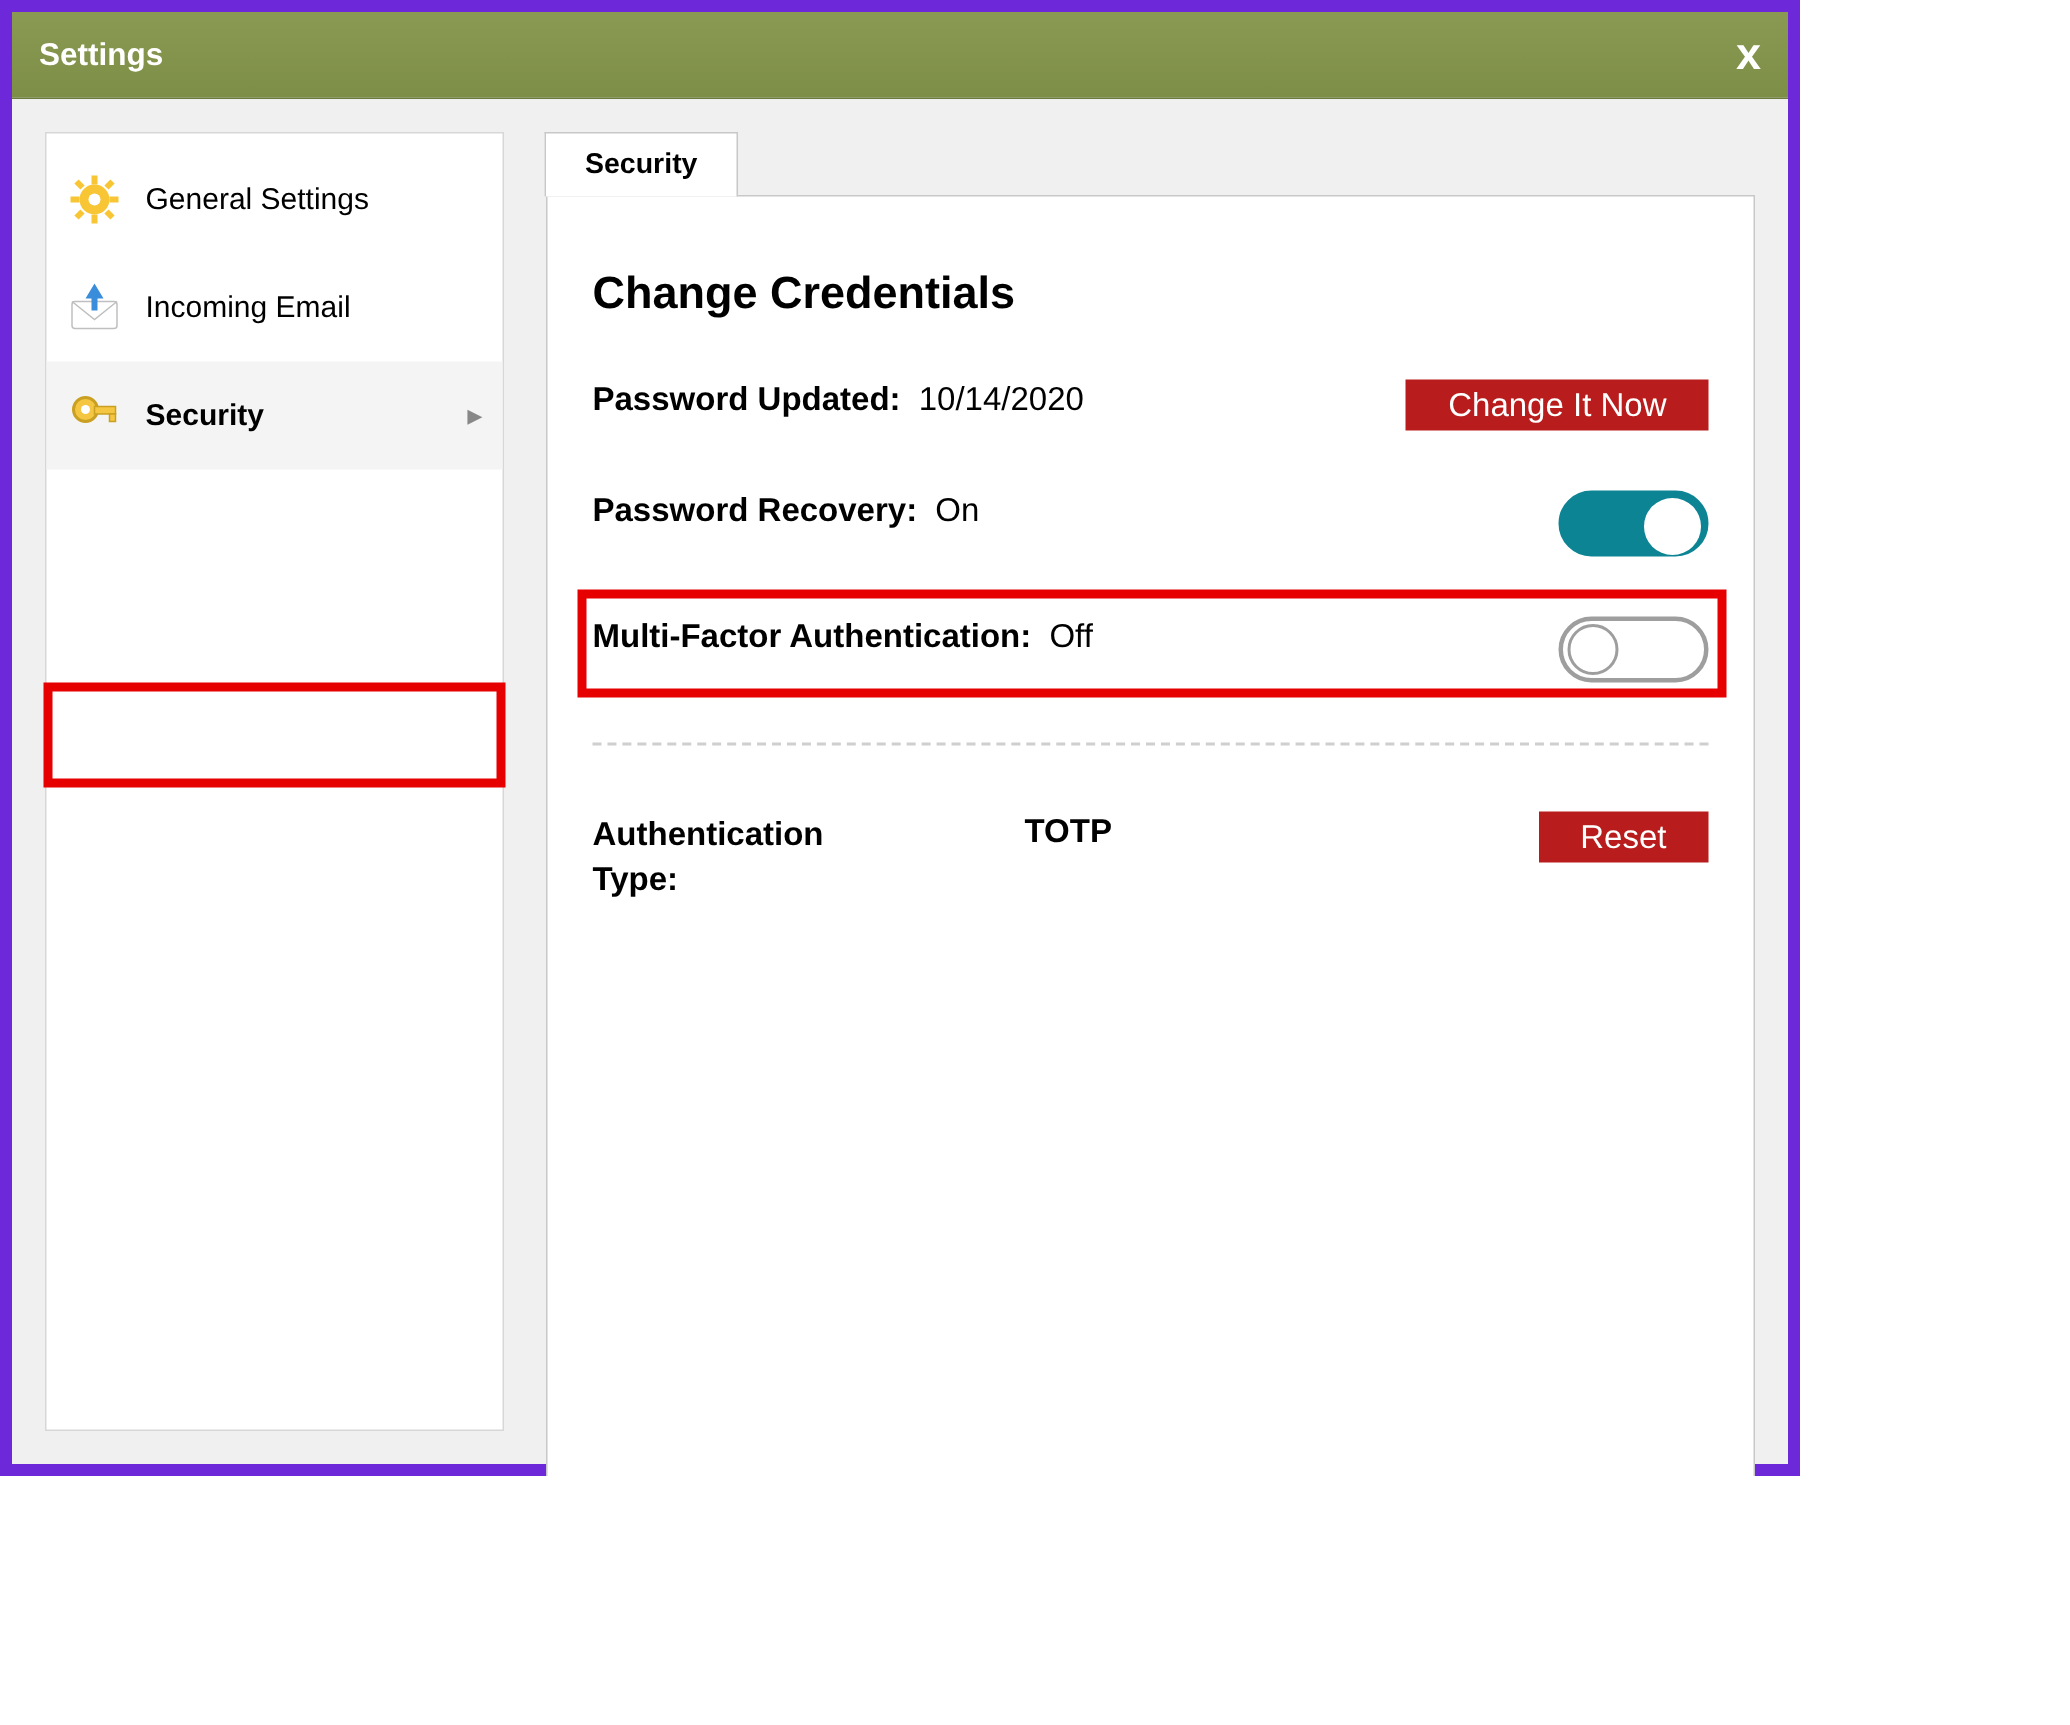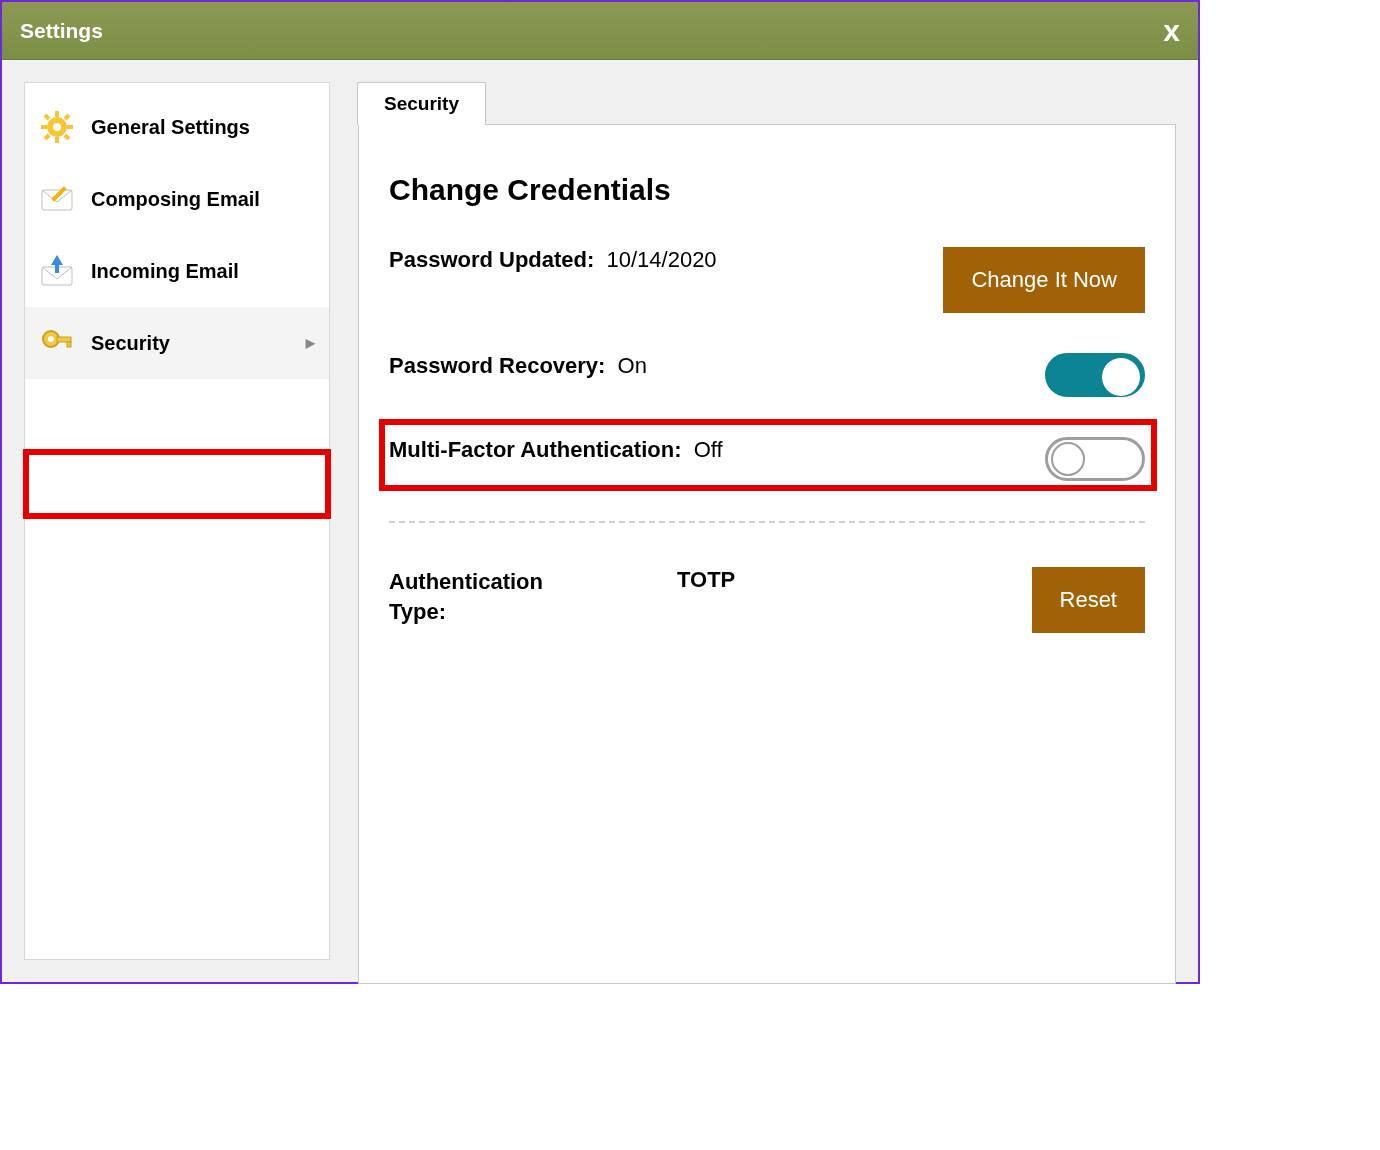--- a/index.html
+++ b/index.html
@@ -1,36 +1,36 @@
 <!DOCTYPE html>
 <html><head>
 <meta charset="utf-8">
 <style>
   * { box-sizing: border-box; }
   html, body { margin:0; padding:0; font-family: Verdana, Geneva, Tahoma, sans-serif; }
   .window {
-    width:1200px; height:984px; margin:0; border:2px solid #6d28d9;
+    width:1200px; height:984px; margin:0; border:8px solid #6d28d9;
     background:#f0f0f0; position:relative;
   }
   .titlebar {
     height:58px; background:linear-gradient(#8a9a52, #7d8e46);
     color:#fff; display:flex; align-items:center; justify-content:space-between;
     padding:0 18px; font-weight:bold; font-size:21px;
     border-bottom:1px solid #6a7a38;
   }
   .titlebar .title { }
   .titlebar .close-x { font-size:30px; font-weight:bold; cursor:pointer; line-height:1; }
   .body-area { display:flex; gap:28px; padding:22px; height:calc(100% - 58px); }
   .sidebar {
     width:306px; background:#fff; border:1px solid #d7d7d7;
     padding:8px 0 0 0; position:relative;
   }
   .sidebar-item {
     display:flex; align-items:center; gap:16px; padding:18px 14px;
-    font-size:20px; color:#000; cursor:pointer;font-weight:bold;
+    font-size:20px; color:#000; cursor:pointer;
   }
   .sidebar-item.selected {
     background:#f4f4f4; font-weight:bold;
   }
   .sidebar-item .arrow {
     margin-left:auto; font-size:12px; color:#888;
   }
   .sidebar .highlight-box {
     position:absolute; left:-2px; top:366px; width:308px; height:70px;
     border:6px solid #e60000; pointer-events:none;
@@ -50,22 +50,22 @@
     margin-top:-1px; padding:30px 30px 30px 30px; position:relative;
   }
   .panel h2 { margin:18px 0 40px 0; font-size:30px; }
   .row {
     display:flex; align-items:flex-start; justify-content:space-between;
     font-size:22px; margin-bottom:40px;
   }
   .row .label { font-weight:bold; }
   .row .value { font-weight:normal; margin-left:6px; }
   .btn {
-    background:#a16207; color:#fff; border:none;
-    font-size:22px; padding:20px 28px; cursor:pointer;
+    background:#b91c1c; color:#fff; border:none;
+    font-size:22px; padding:4px 28px; cursor:pointer;
   }
   .toggle {
     width:100px; height:44px; border-radius:22px; position:relative; cursor:pointer;
   }
   .toggle .knob {
     width:38px; height:38px; border-radius:50%; background:#fff;
     position:absolute; top:3px;
   }
   .toggle.on  { background:#0c8494; border:2px solid #0c8494; }
   .toggle.on  .knob { right:3px; }
@@ -111,30 +111,20 @@
                 <line x1="26" y1="26" x2="30" y2="30"></line>
               <line x1="6" y1="30" x2="10" y2="26"></line>
                 <line x1="26" y1="10" x2="30" y2="6"></line>
             </g>
             <circle cx="18" cy="18" r="4" fill="#fff"></circle>
           </svg>
         </span>
         <span>General Settings</span>
       </div>
 
-      <div class="sidebar-item">
-        <span class="icon">
-          <svg viewBox="0 0 36 36" width="36" height="36">
-            <rect x="3" y="9" width="30" height="20" rx="2" fill="#fff" stroke="#bfbfbf"></rect>
-            <polyline points="3,9 18,21 33,9" fill="none" stroke="#bfbfbf"></polyline>
-            <rect x="18" y="4" width="4" height="18" transform="rotate(45 20 13)" fill="#f4b400"></rect>
-          </svg>
-        </span>
-        <span>Composing Email</span>
-      </div>
 
       <div class="sidebar-item">
         <span class="icon">
           <svg viewBox="0 0 36 36" width="36" height="36">
             <rect x="3" y="14" width="30" height="18" rx="2" fill="#fff" stroke="#bfbfbf"></rect>
             <polyline points="3,14 18,26 33,14" fill="none" stroke="#bfbfbf"></polyline>
             <polygon points="18,2 24,12 20,12 20,20 16,20 16,12 12,12" fill="#3a8ddb"></polygon>
           </svg>
         </span>
         <span>Incoming Email</span>

